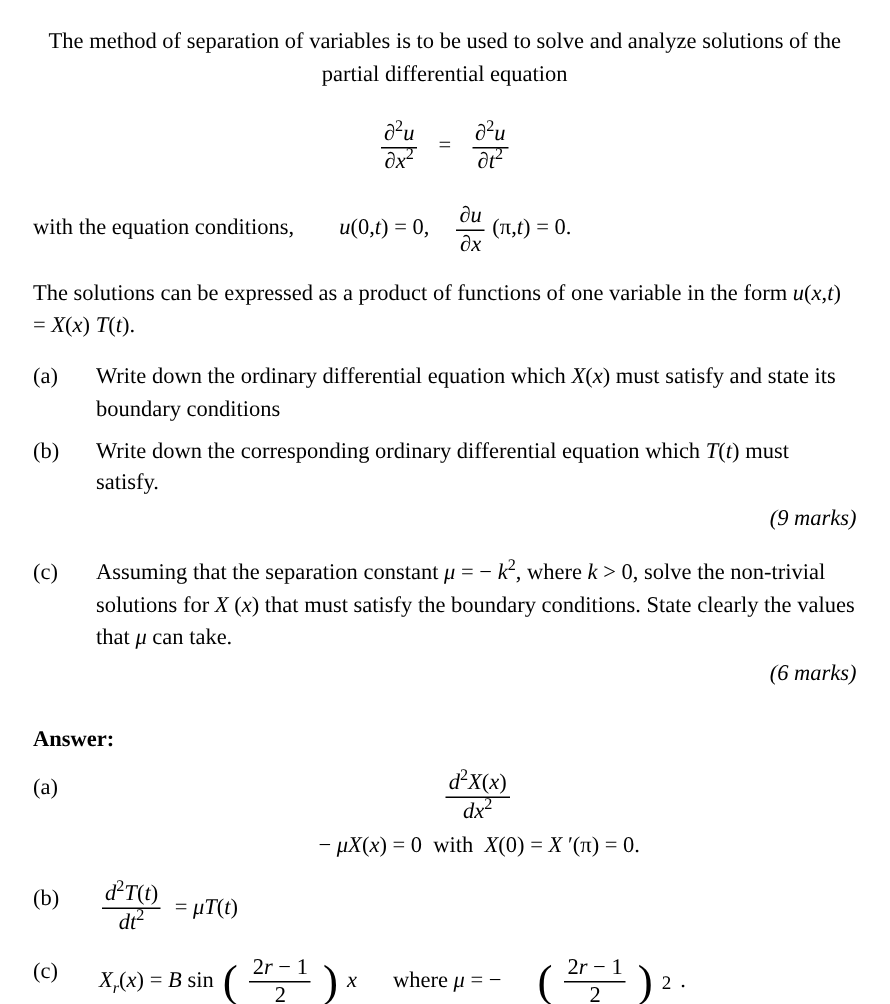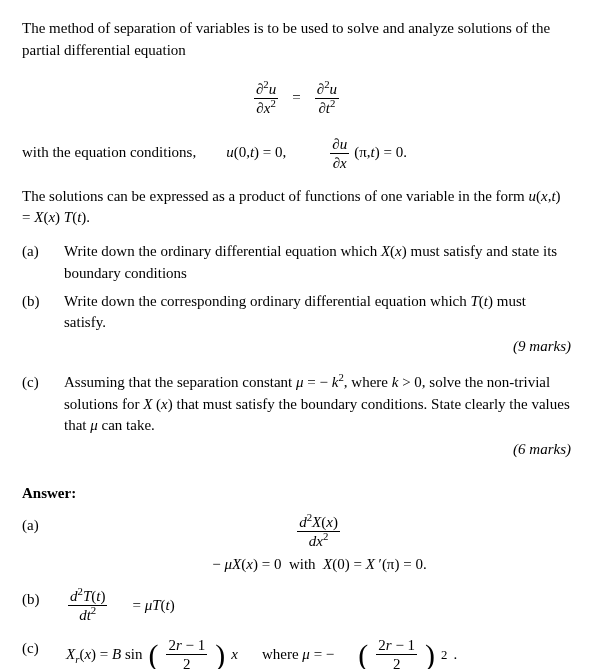--- a/index.html
+++ b/index.html
@@ -8,38 +8,39 @@
       font-size: 15px;
       background: #fff;
       color: #000;
       width: 593px;
       min-height: 669px;
       padding: 18px 22px 18px 22px;
       line-height: 1.45;
     }
     .intro-text {
       margin-bottom: 18px;
+      text-align: center;
     }
     .equation-center {
       text-align: center;
       margin: 10px 0 18px 0;
     }
     .boundary-row {
       display: flex;
       align-items: center;
       gap: 30px;
       margin-bottom: 14px;
     }
     .boundary-label {
       min-width: 155px;
     }
     .boundary-conditions {
       display: flex;
       align-items: center;
-      gap: 42px;
+      gap: 16px;
     }
     .solutions-text {
       margin-bottom: 12px;
     }
     .part {
       display: flex;
       margin-bottom: 6px;
       align-items: flex-start;
     }
     .part-label {
@@ -188,21 +189,21 @@
       <span class="frac">
         <span class="num"><span class="italic">d</span><sup>2</sup><span class="italic">X</span>(<span class="italic">x</span>)</span>
         <span class="den"><span class="italic">dx</span><sup>2</sup></span>
       </span>
       <span style="margin-left:2px;">− <span class="italic">μX</span>(<span class="italic">x</span>) = 0&nbsp; with &nbsp;<span class="italic">X</span>(0) = <span class="italic">X</span> ′(π) = 0.</span>
     </div>
   </div>
 
   <div class="answer-part" style="margin-top:6px;">
     <span class="answer-part-label">(b)</span>
-    <div class="answer-part-content" style="align-items:center; display:flex; flex-wrap:wrap; gap:20px;">
+    <div class="answer-part-content" style="align-items:center; display:flex; flex-wrap:wrap; gap:4px;">
       <span class="frac">
         <span class="num"><span class="italic">d</span><sup>2</sup><span class="italic">T</span>(<span class="italic">t</span>)</span>
         <span class="den"><span class="italic">dt</span><sup>2</sup></span>
       </span>
       <span style="margin-left:3px;">= <span class="italic">μT</span>(<span class="italic">t</span>)</span>
     </div>
   </div>
 
   <div class="answer-part" style="margin-top:10px;">
     <span class="answer-part-label">(c)</span>

